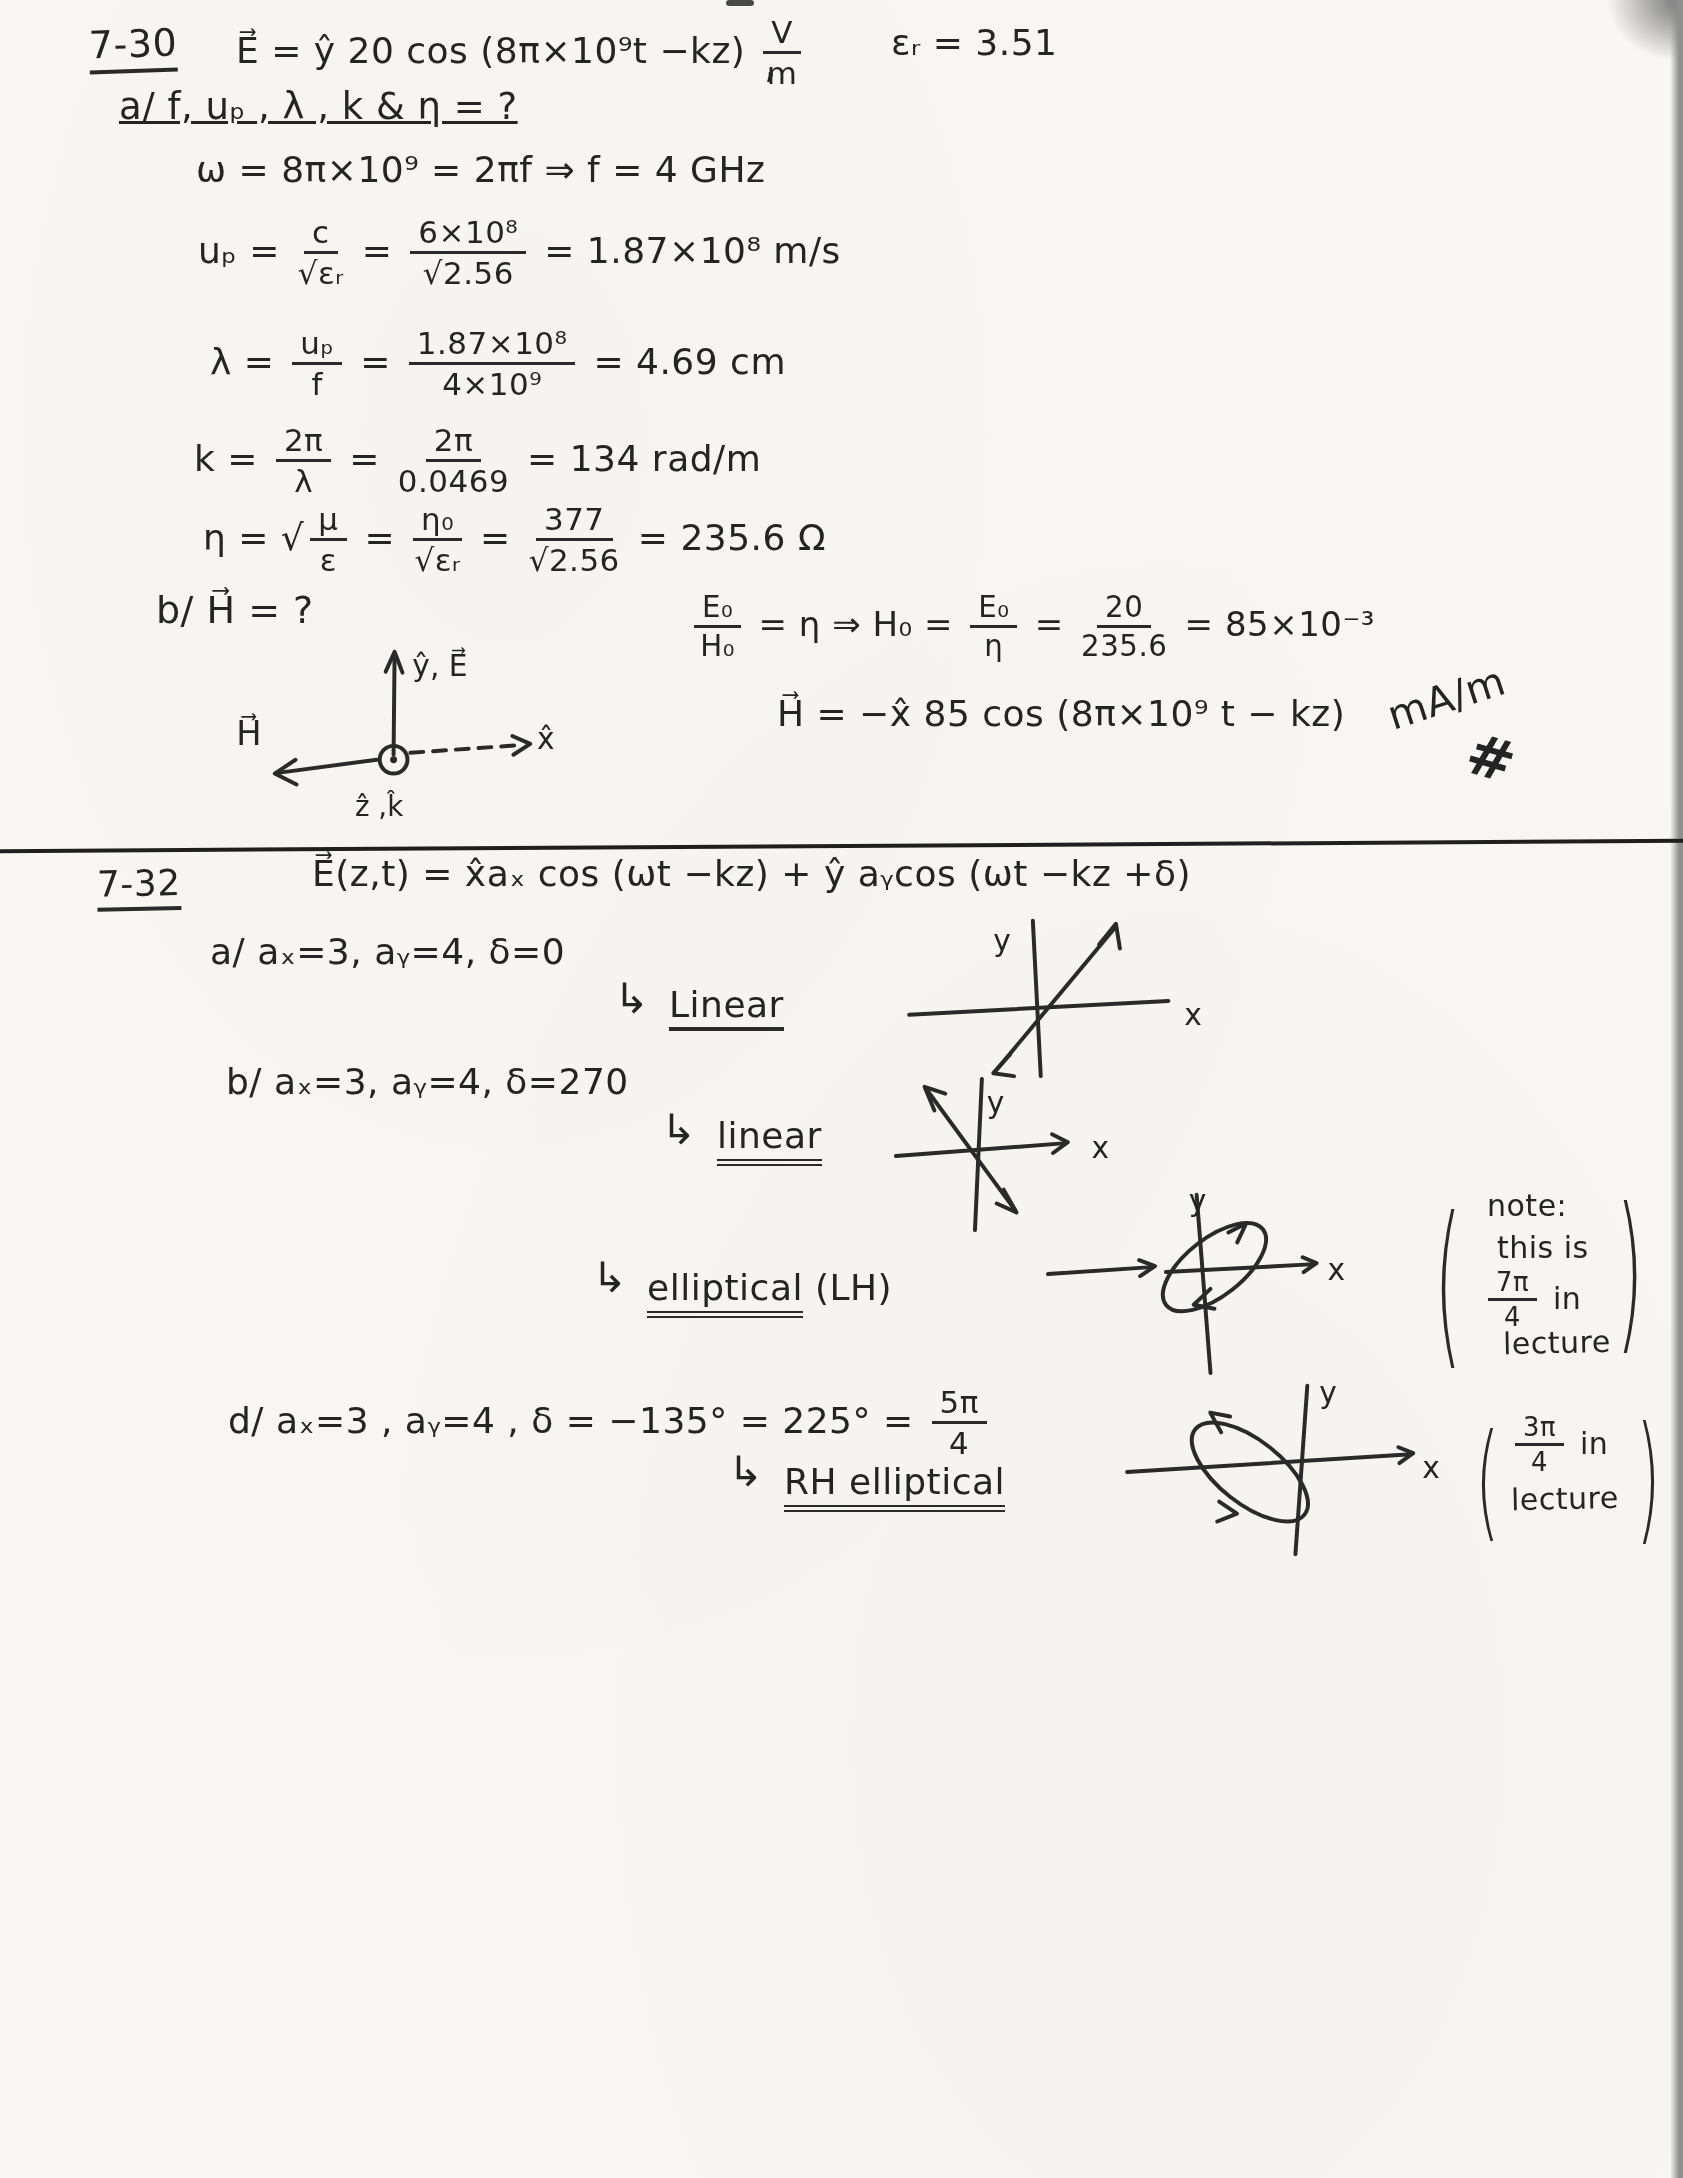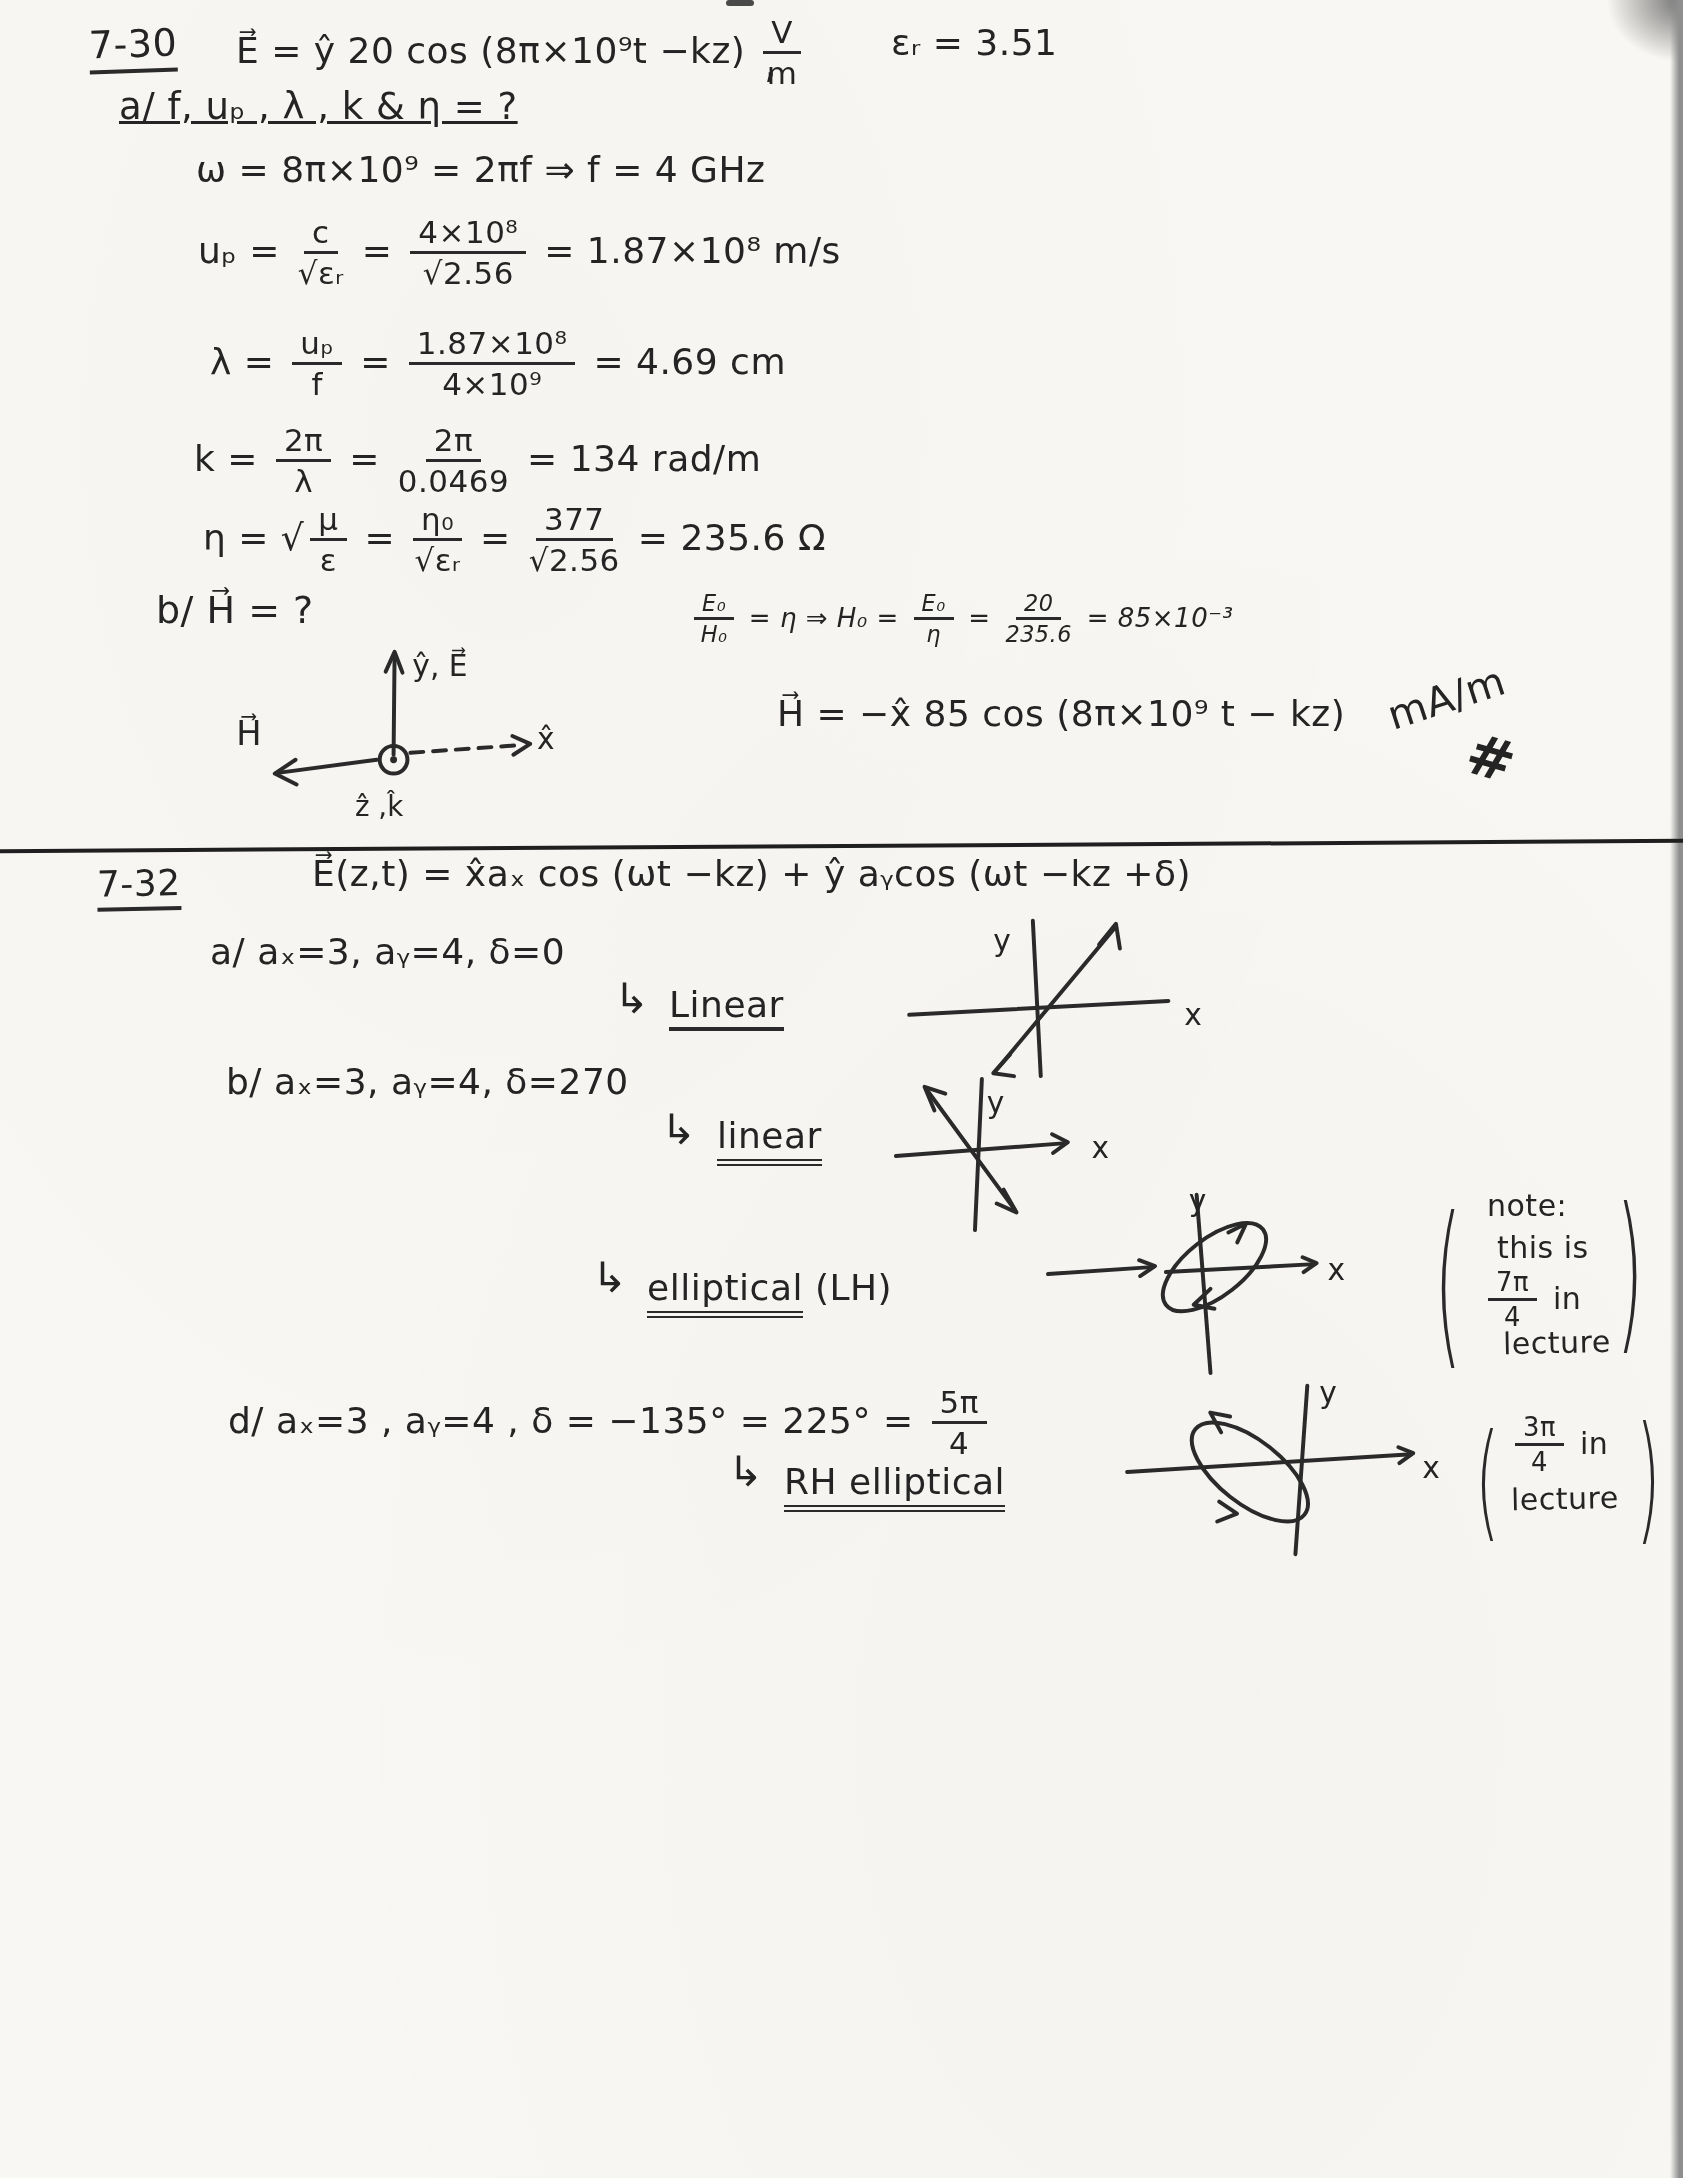--- a/index.html
+++ b/index.html
@@ -55,21 +55,21 @@
   <div class="hw" style="left:891px; top:22px;">εᵣ = 3.51</div>
 
   <div class="hw" style="left:119px; top:85px; font-size:37px;text-decoration:underline;">a/  f, uₚ , λ , k  &amp;  η = ?</div>
 
   <div class="hw" style="left:196px; top:149px;">ω = 8π×10⁹ = 2πf   ⇒  f = 4 GHz</div>
 
   <div class="hw" style="left:198px; top:216px;text-align:right;"><span>uₚ = </span><span class="frac">
         <span class="fn">c</span>
         <span class="fd">√εᵣ</span>
       </span><span> = </span><span class="frac">
-        <span class="fn">4×10⁸</span>
+        <span class="fn">6×10⁸</span>
         <span class="fd">√2.56</span>
       </span><span> = 1.87×10⁸  m/s</span></div>
 
   <div class="hw" style="left:210px; top:327px;"><span>λ = </span><span class="frac">
         <span class="fn">uₚ</span>
         <span class="fd">f</span>
       </span><span> = </span><span class="frac">
         <span class="fn">1.87×10⁸</span>
         <span class="fd">4×10⁹</span>
       </span><span> =  4.69 cm</span></div>
@@ -88,21 +88,21 @@
       </span><span> = </span><span class="frac">
         <span class="fn">η₀</span>
         <span class="fd">√εᵣ</span>
       </span><span> = </span><span class="frac">
         <span class="fn">377</span>
         <span class="fd">√2.56</span>
       </span><span> =  235.6 Ω</span></div>
 
   <div class="hw" style="left:156px; top:588px; font-size:38px;text-align:center;">b/   H⃗ = ?</div>
 
-  <div class="hw" style="left:688px; top:592px; font-size:26px;font-style:italic;"><span class="frac">
+  <div class="hw" style="left:688px; top:592px; font-size:34px;"><span class="frac">
         <span class="fn">E₀</span>
         <span class="fd">H₀</span>
       </span><span> = η   ⇒   H₀ = </span><span class="frac">
         <span class="fn">E₀</span>
         <span class="fd">η</span>
       </span><span> = </span><span class="frac">
         <span class="fn">20</span>
         <span class="fd">235.6</span>
       </span><span> =  85×10⁻³</span></div>
 

